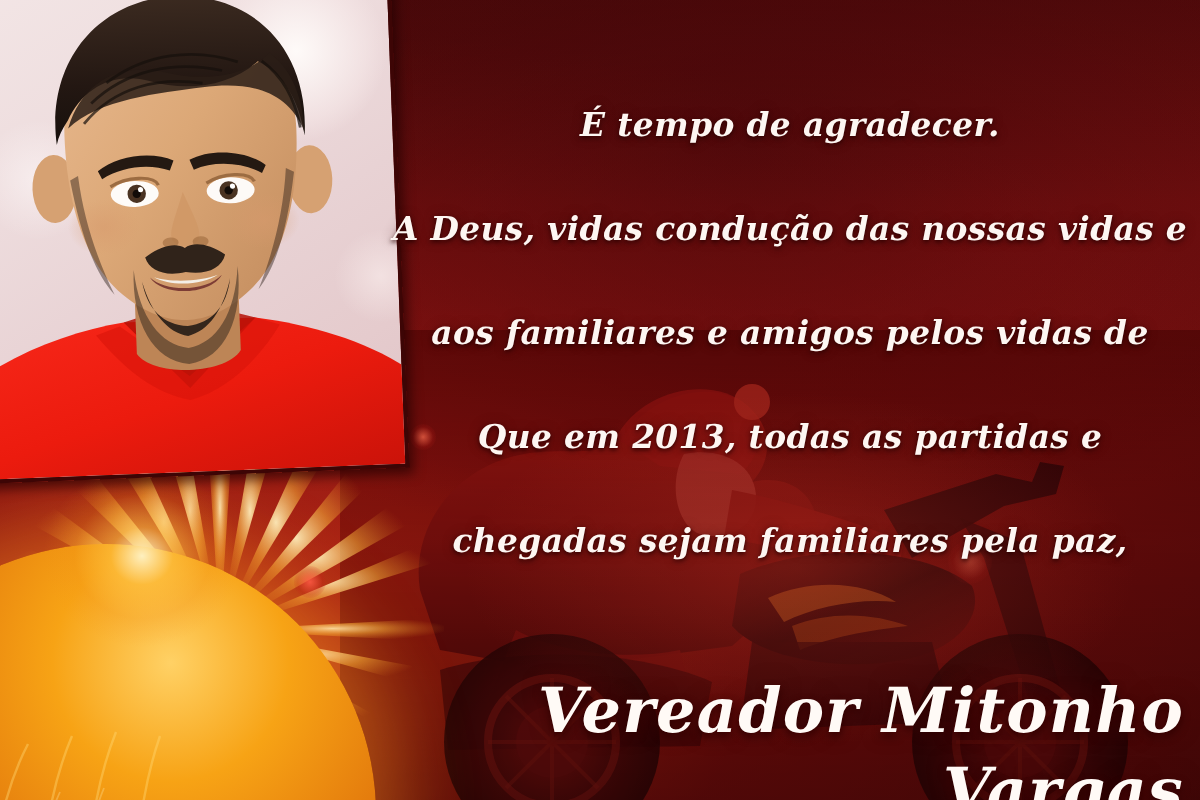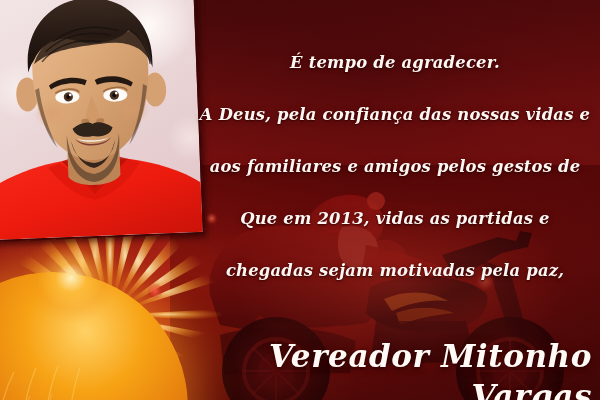--- a/index.html
+++ b/index.html
@@ -412,21 +412,21 @@
 
           <path d="M50 100 C54 126 60 146 70 158 C62 140 56 120 54 98 Z" fill="#2d2018" opacity="0.45"></path>
           <path d="M162 100 C158 126 152 146 142 158 C150 140 156 120 158 98 Z" fill="#2d2018" opacity="0.45"></path>
         </svg>
       </div>
     </div>
   </div>
 
   <div class="message">
     <span class="ln">É tempo de agradecer.</span>
-    <span class="ln">A Deus, pela confiança das nossas vidas e</span>
-    <span class="ln">aos familiares e amigos pelos gestos de</span>
-    <span class="ln">Que em 2013, vidas as partidas e</span>
-    <span class="ln">chegadas sejam motivadas pela paz,</span>
+    <span class="ln">A Deus, vidas condução das nossas vidas e</span>
+    <span class="ln">aos familiares e amigos pelos vidas de</span>
+    <span class="ln">Que em 2013, todas as partidas e</span>
+    <span class="ln">chegadas sejam familiares pela paz,</span>
   </div>
 
   <div class="signature">Vereador Mitonho Vargas</div>
 
 </div>
 
 </body></html>

